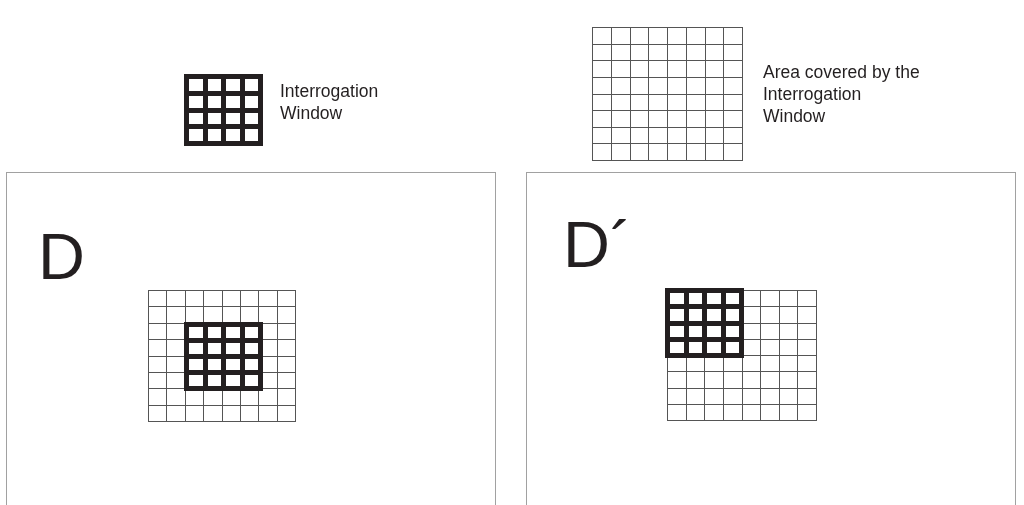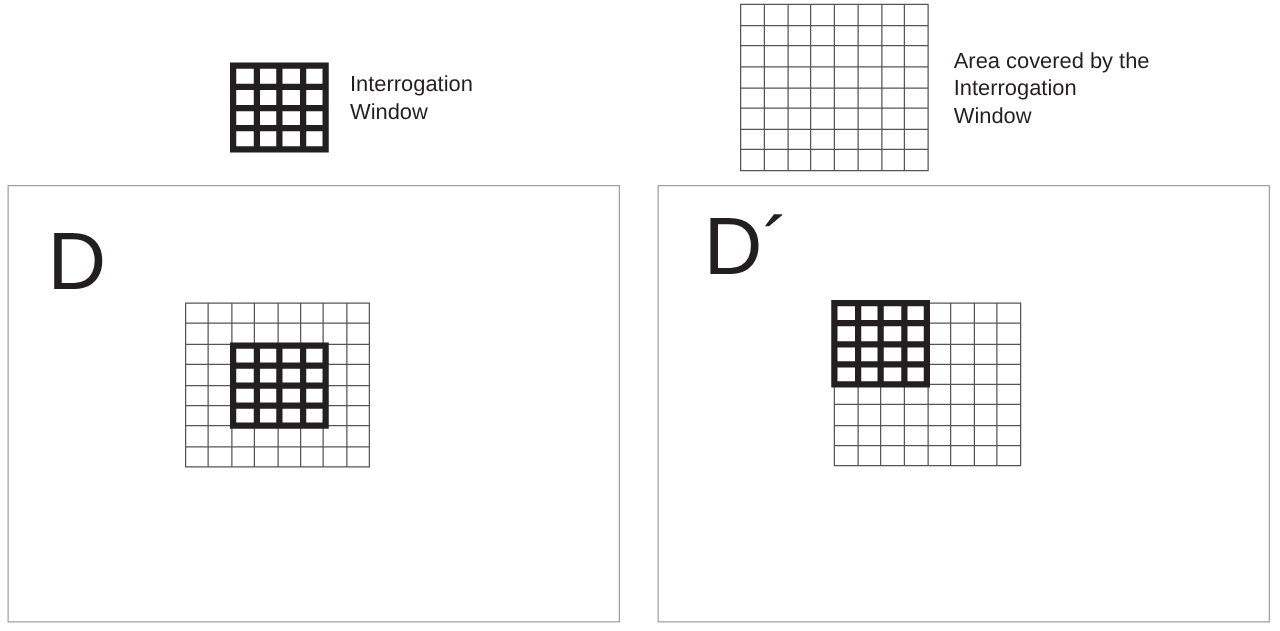--- a/index.html
+++ b/index.html
@@ -9,21 +9,21 @@
   }
   .figure {
     position: relative;
     width: 1024px;
     height: 505px;
     background: #ffffff;
     font-family: "Liberation Sans", sans-serif;
     color: #231f20;
     overflow: hidden;
   }
-  .abs { position: absolute; }
+  .abs { position: absolute; margin-top: 24px; }
   .grid {
     box-sizing: border-box;
   }
   .thin-grid {
     background: #555555;
     padding: 1px;
     gap: 1px;
   }
   .bold-grid {
     background: #231f20;

